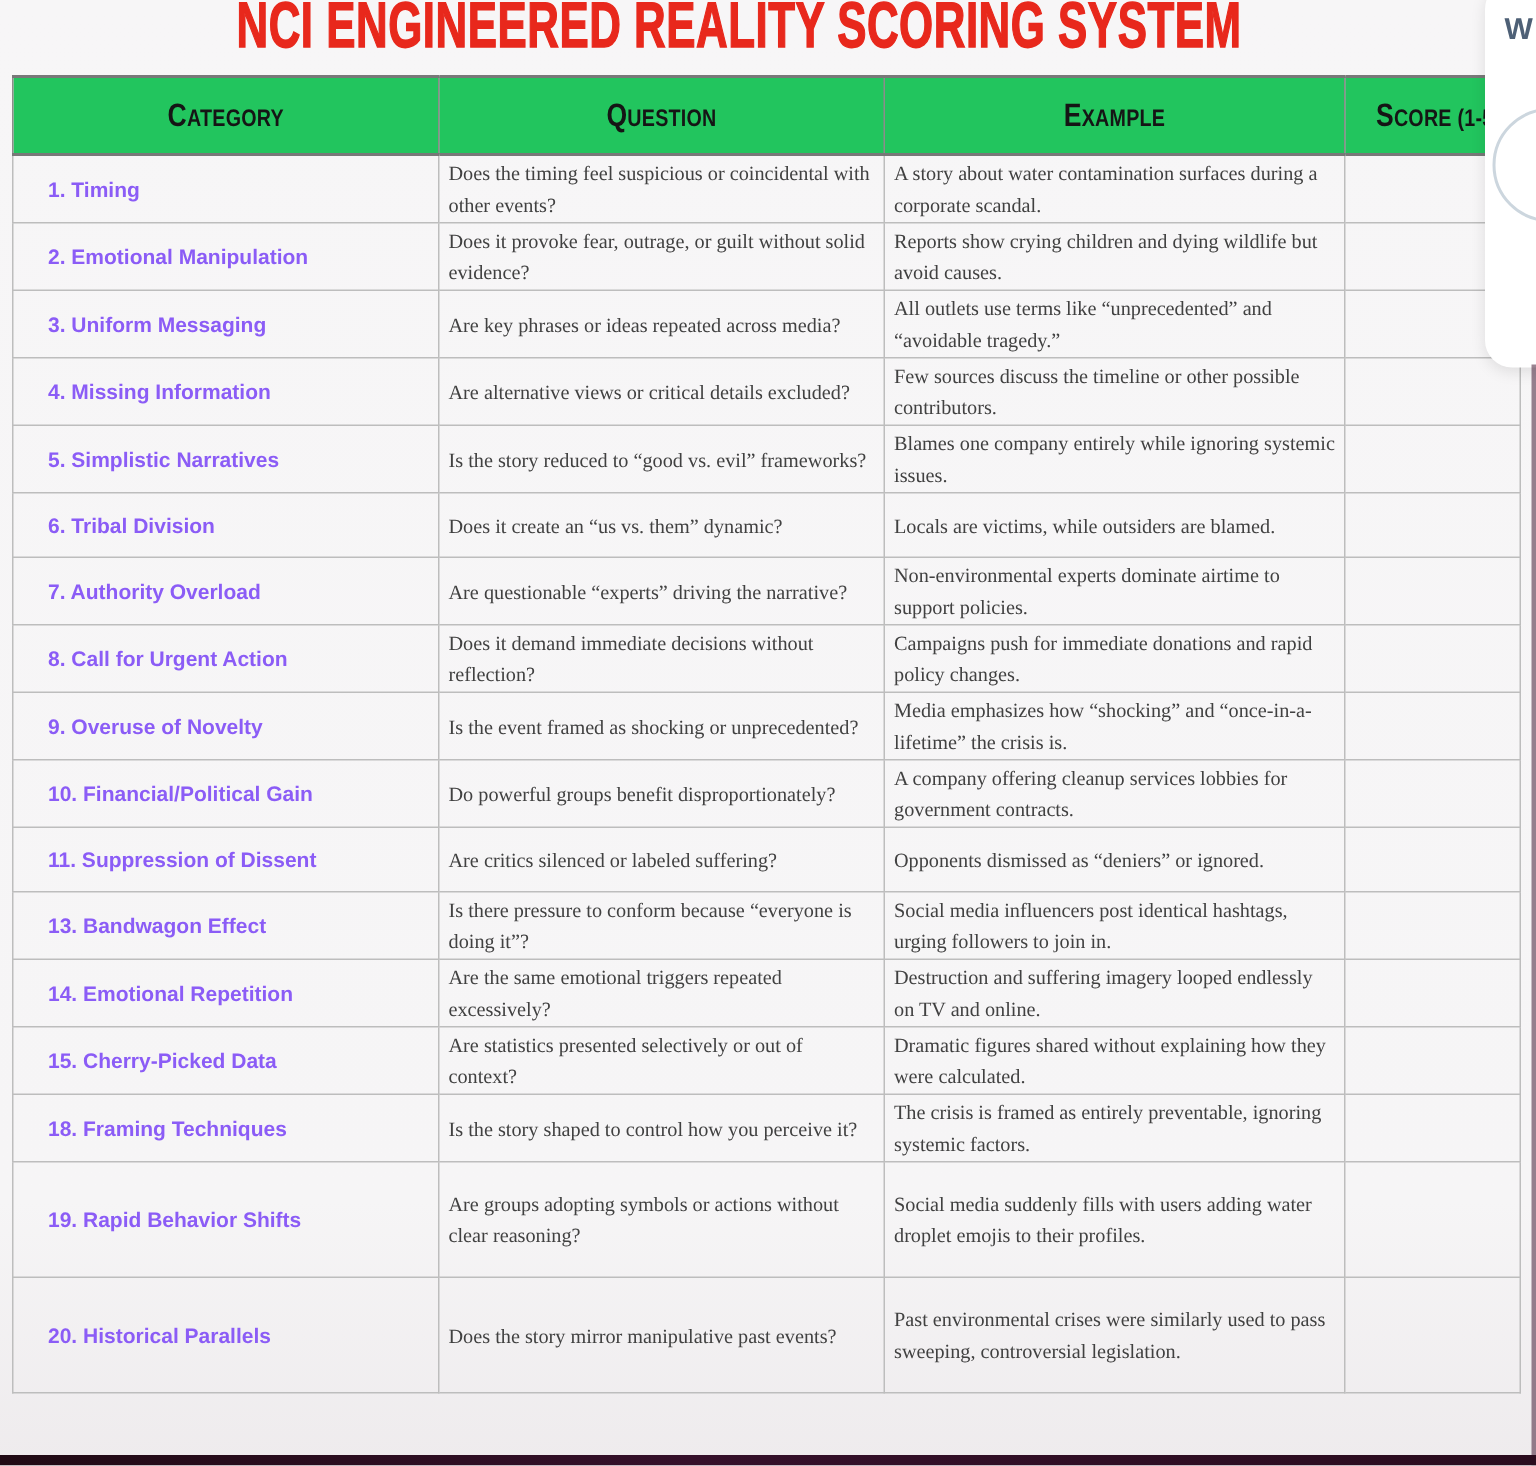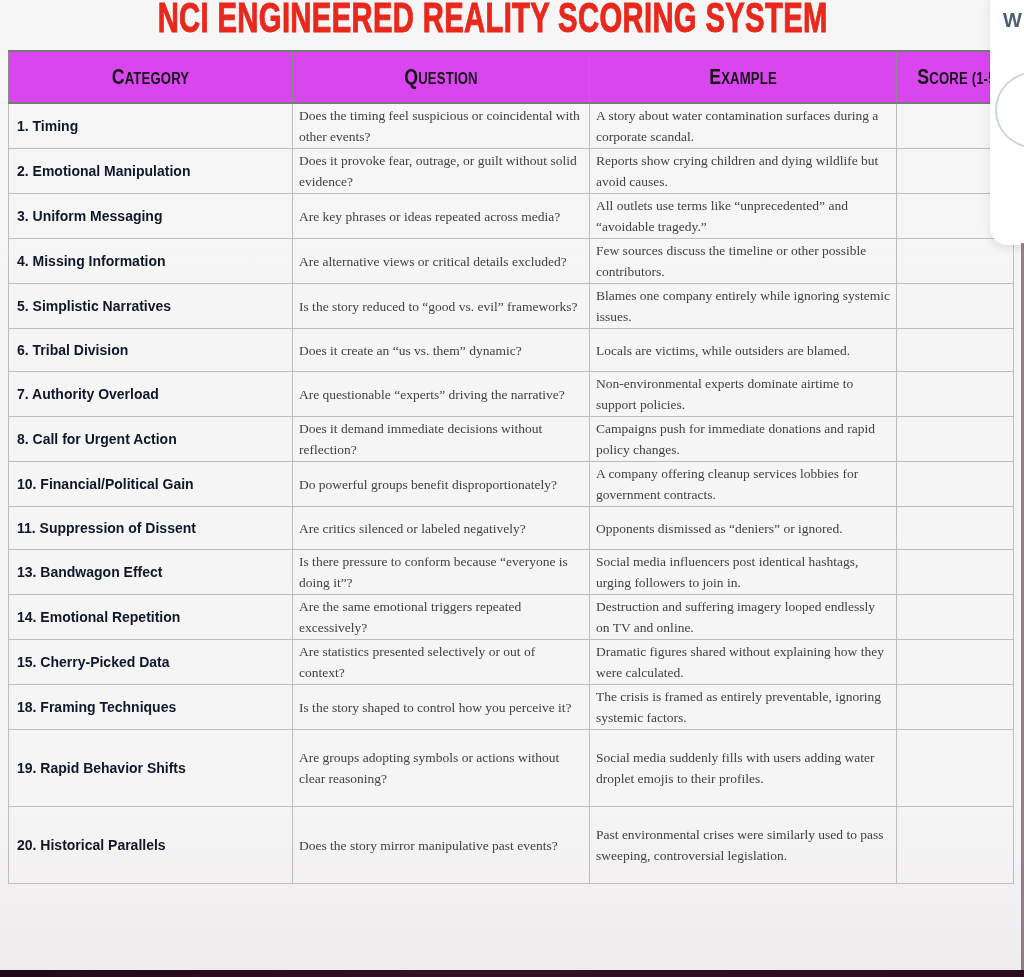--- a/index.html
+++ b/index.html
@@ -29,37 +29,37 @@
     width:1005px;
     border-collapse:collapse;table-layout:fixed;
     background:transparent;
     border:1.5px solid #9a9a9a;
   }
   .scoring-table th{
     border:1.5px solid #8c8c8c;
     border-top:2px solid #787878;
     border-bottom:2px solid #787878;
     height:24px;padding:12px;
-    background:#d946ef;
+    background:#22c55e;
   }
   .hcap{
     transform:scaleX(0.82);transform-origin:center;
     font-size:16px;font-weight:700;color:#151515;
     letter-spacing:0.2px;white-space:nowrap;
   }
   .hcap::first-letter{font-size:1.35em;}
   .scoring-table td{
     border:1px solid #bdbdbd;
     padding:1px 6px;
     vertical-align:middle;
     overflow:hidden;
   }
   .scoring-table tr{height:43px;}
   .scoring-table tr.tall{height:77px;}
-  td.cat{font-size:14px;font-weight:700;color:#0f172a;padding-left:8px;}
+  td.cat{font-size:14px;font-weight:700;color:#8b5cf6;padding-left:23px;}
   td.q,td.ex{font-size:13.5px;color:#414141;line-height:21px;font-family:Liberation Serif, serif;}
   td.score{background:transparent;}
   
   .float-widget{
     position:absolute;left:990px;top:-12px;
     width:72px;height:257px;
     background:#ffffff;
     border-radius:18px;
     box-shadow:0 3px 10px rgba(0,0,0,0.10);
   }
@@ -156,28 +156,34 @@
     <td class="ex">Non-environmental experts dominate airtime to support policies.</td>
     <td class="score"></td>
   </tr>
       <tr>
     <td class="cat">8. Call for Urgent Action</td>
     <td class="q">Does it demand immediate decisions without reflection?</td>
     <td class="ex">Campaigns push for immediate donations and rapid policy changes.</td>
     <td class="score"></td>
   </tr>
       <tr>
+    <td class="cat">9. Overuse of Novelty</td>
+    <td class="q">Is the event framed as shocking or unprecedented?</td>
+    <td class="ex">Media emphasizes how “shocking” and “once-in-a-lifetime” the crisis is.</td>
+    <td class="score"></td>
+  </tr>
+      <tr>
     <td class="cat">10. Financial/Political Gain</td>
     <td class="q">Do powerful groups benefit disproportionately?</td>
     <td class="ex">A company offering cleanup services lobbies for government contracts.</td>
     <td class="score"></td>
   </tr>
       <tr>
     <td class="cat">11. Suppression of Dissent</td>
-    <td class="q">Are critics silenced or labeled negatively?</td>
+    <td class="q">Are critics silenced or labeled suffering?</td>
     <td class="ex">Opponents dismissed as “deniers” or ignored.</td>
     <td class="score"></td>
   </tr>
       <tr>
     <td class="cat">13. Bandwagon Effect</td>
     <td class="q">Is there pressure to conform because “everyone is doing it”?</td>
     <td class="ex">Social media influencers post identical hashtags, urging followers to join in.</td>
     <td class="score"></td>
   </tr>
       <tr>

